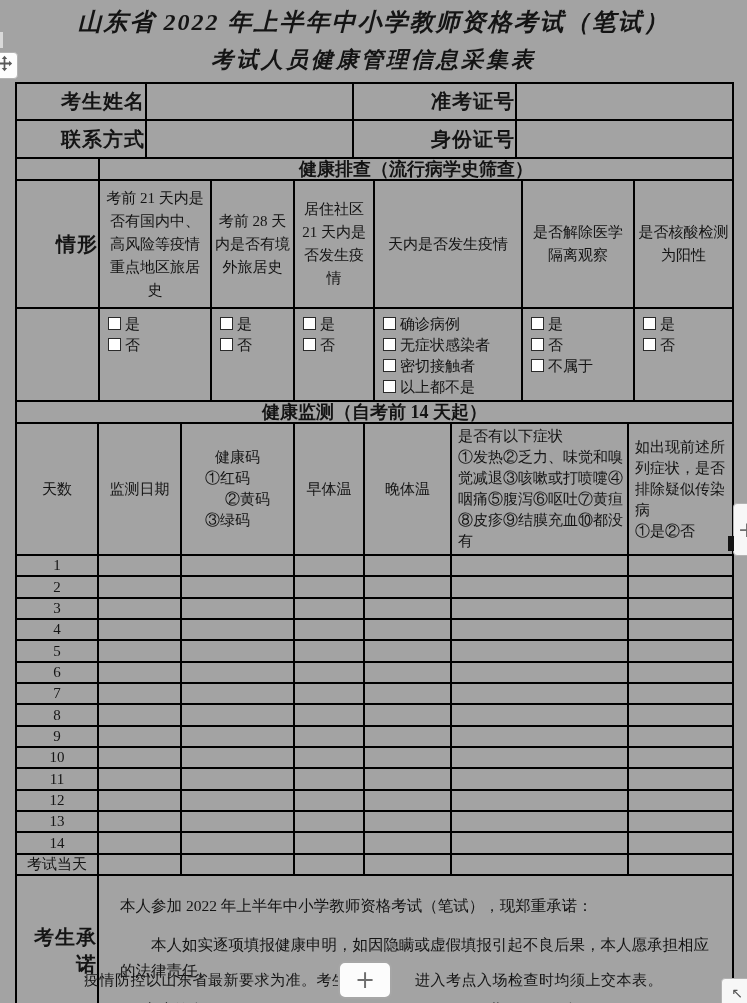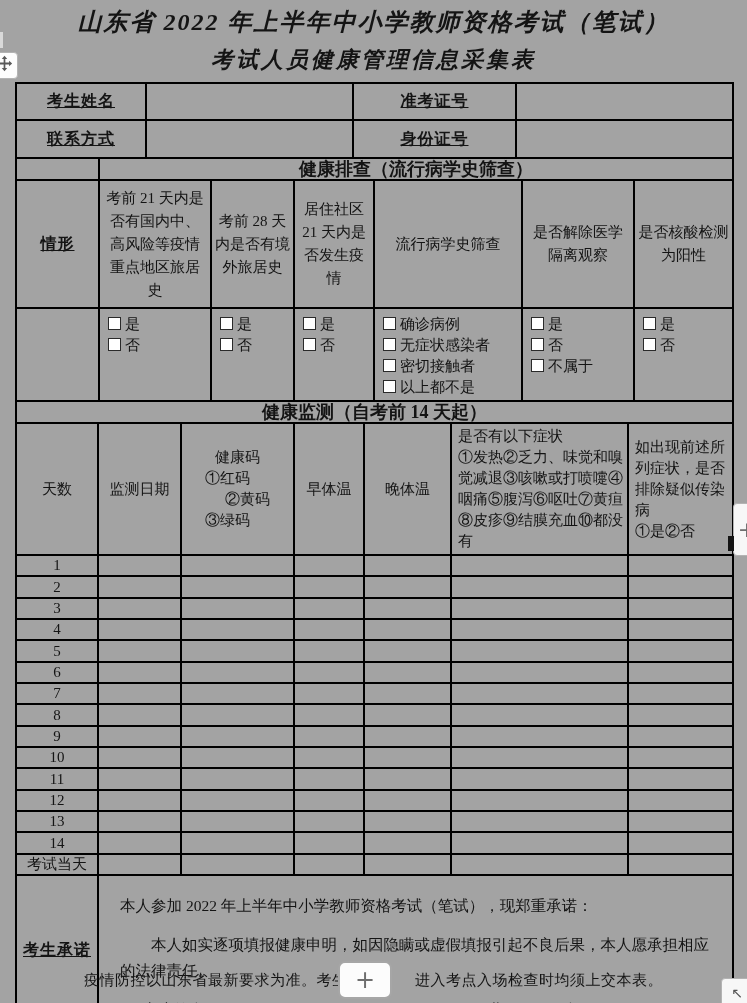--- a/index.html
+++ b/index.html
@@ -12,21 +12,21 @@
     font-size:24px;font-weight:bold;font-style:italic;letter-spacing:2px;}
   .title2{position:absolute;top:45px;left:0;width:100%;text-align:center;
     font-size:22px;font-weight:bold;font-style:italic;letter-spacing:3px;}
   
   .doc{position:absolute;left:15px;top:82px;width:717px;}
   table{border-collapse:collapse;table-layout:fixed;width:717px;}
   .tshift{margin-top:-2px;}
   td{border:2px solid #000;padding:0;font-size:15px;vertical-align:middle;
      overflow:hidden;}
   .c{text-align:center;}
-  .lbl{font-size:16px;font-weight:bold;text-align:center;letter-spacing:1px;text-decoration:underline;}
+  .lbl{font-size:20px;font-weight:bold;text-align:right;letter-spacing:1px;}
   .sect{font-size:18px;font-weight:bold;text-align:center;height:20px;line-height:18px;}
   .crit{line-height:23px;padding:2px 3px;text-align:center;}
   .cbcell{vertical-align:top;text-align:left;padding:5px 2px 2px 8px;}
   .cb-option{line-height:21px;white-space:nowrap;}
   .cb{display:inline-block;width:11px;height:11px;border:1.5px solid #2a2a2a;
       margin-right:4px;vertical-align:-1px;background:#fff;}
   .mhead{line-height:21px;padding:2px 3px;}
   .lft{text-align:left;vertical-align:middle;}
   .day-cell{text-align:center;font-size:15px;}
   .pledge-cell{vertical-align:top;text-align:left;padding:4px 8px 2px 8px;
@@ -103,21 +103,21 @@
       <tbody>
           <tr>
         <td></td>
         <td colspan="6" class="sect">健康排查（流行病学史筛查）</td>
       </tr>
       <tr style="height:128px">
         <td class="lbl">情形</td>
         <td class="crit">考前 21 天内是否有国内中、高风险等疫情重点地区旅居史</td>
         <td class="crit">考前 28 天内是否有境外旅居史</td>
         <td class="crit">居住社区 21 天内是否发生疫情</td>
-        <td class="crit">流行病学史筛查</td>
+        <td class="crit">天内是否发生疫情</td>
         <td class="crit">是否解除医学隔离观察</td>
         <td class="crit">是否核酸检测为阳性</td>
       </tr>
       <tr style="height:85px">
         <td></td>
         <td class="cbcell">
               <div class="cb-option"><span class="cb"></span><span>是</span></div>
               <div class="cb-option"><span class="cb"></span><span>否</span></div>
             </td>
         <td class="cbcell">

